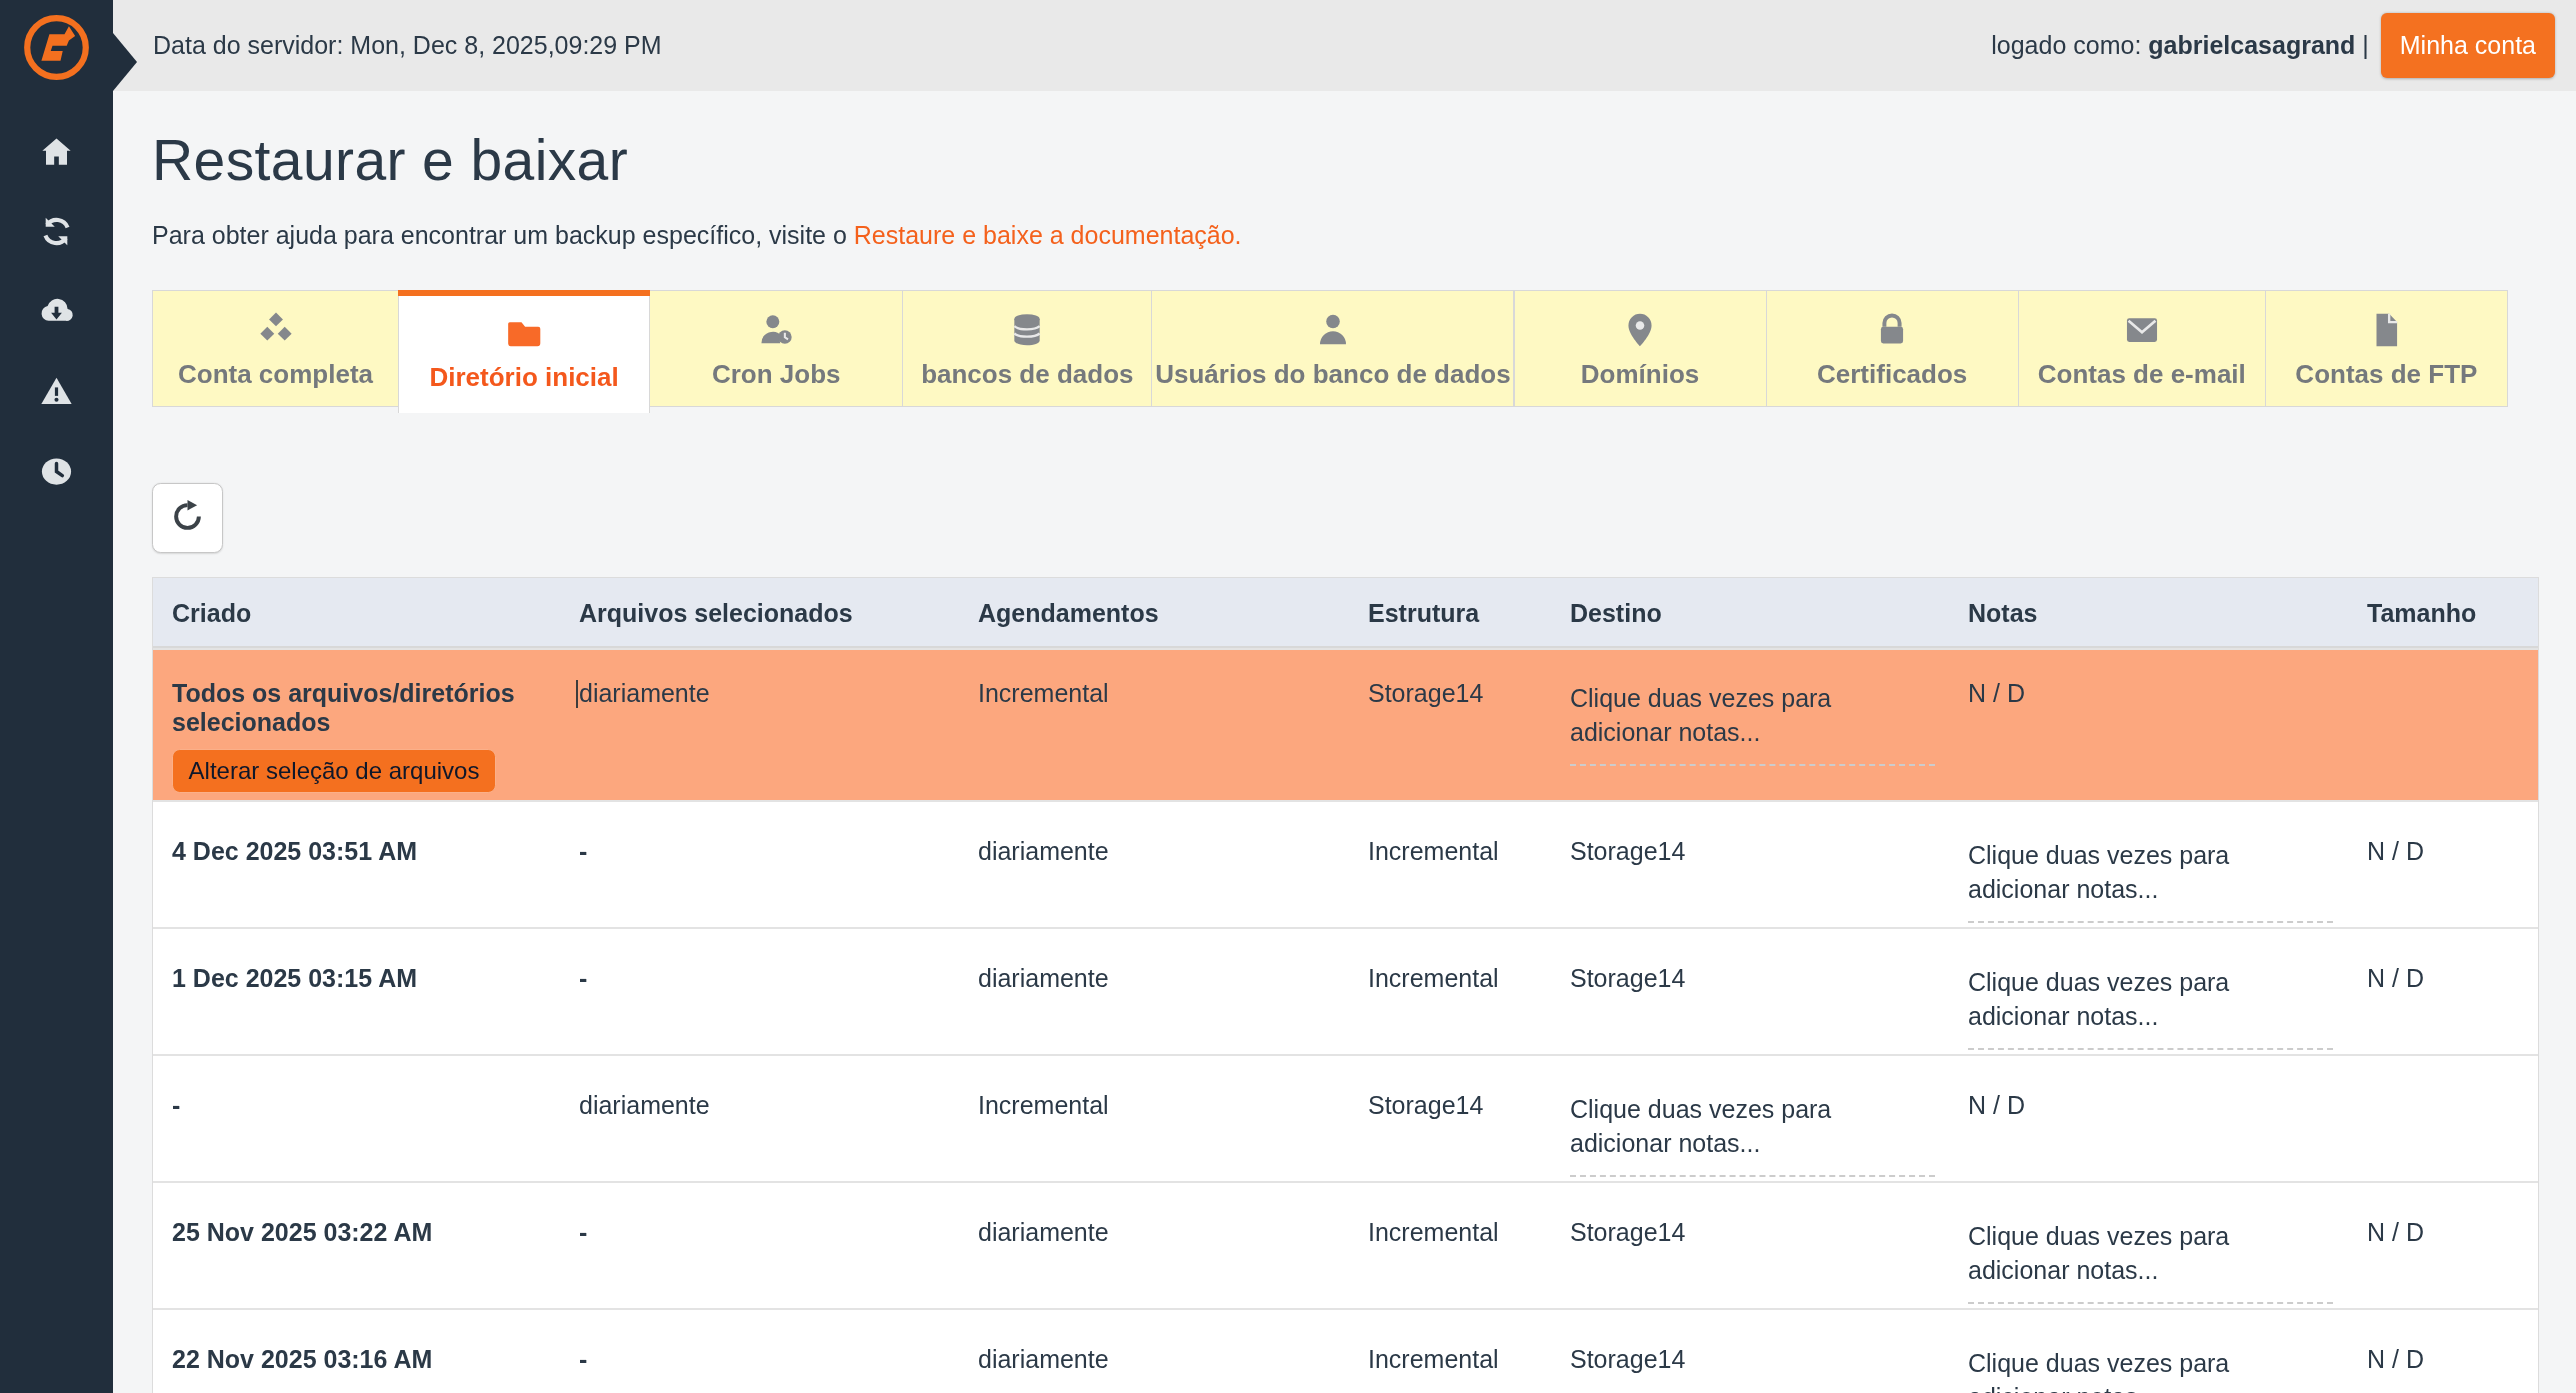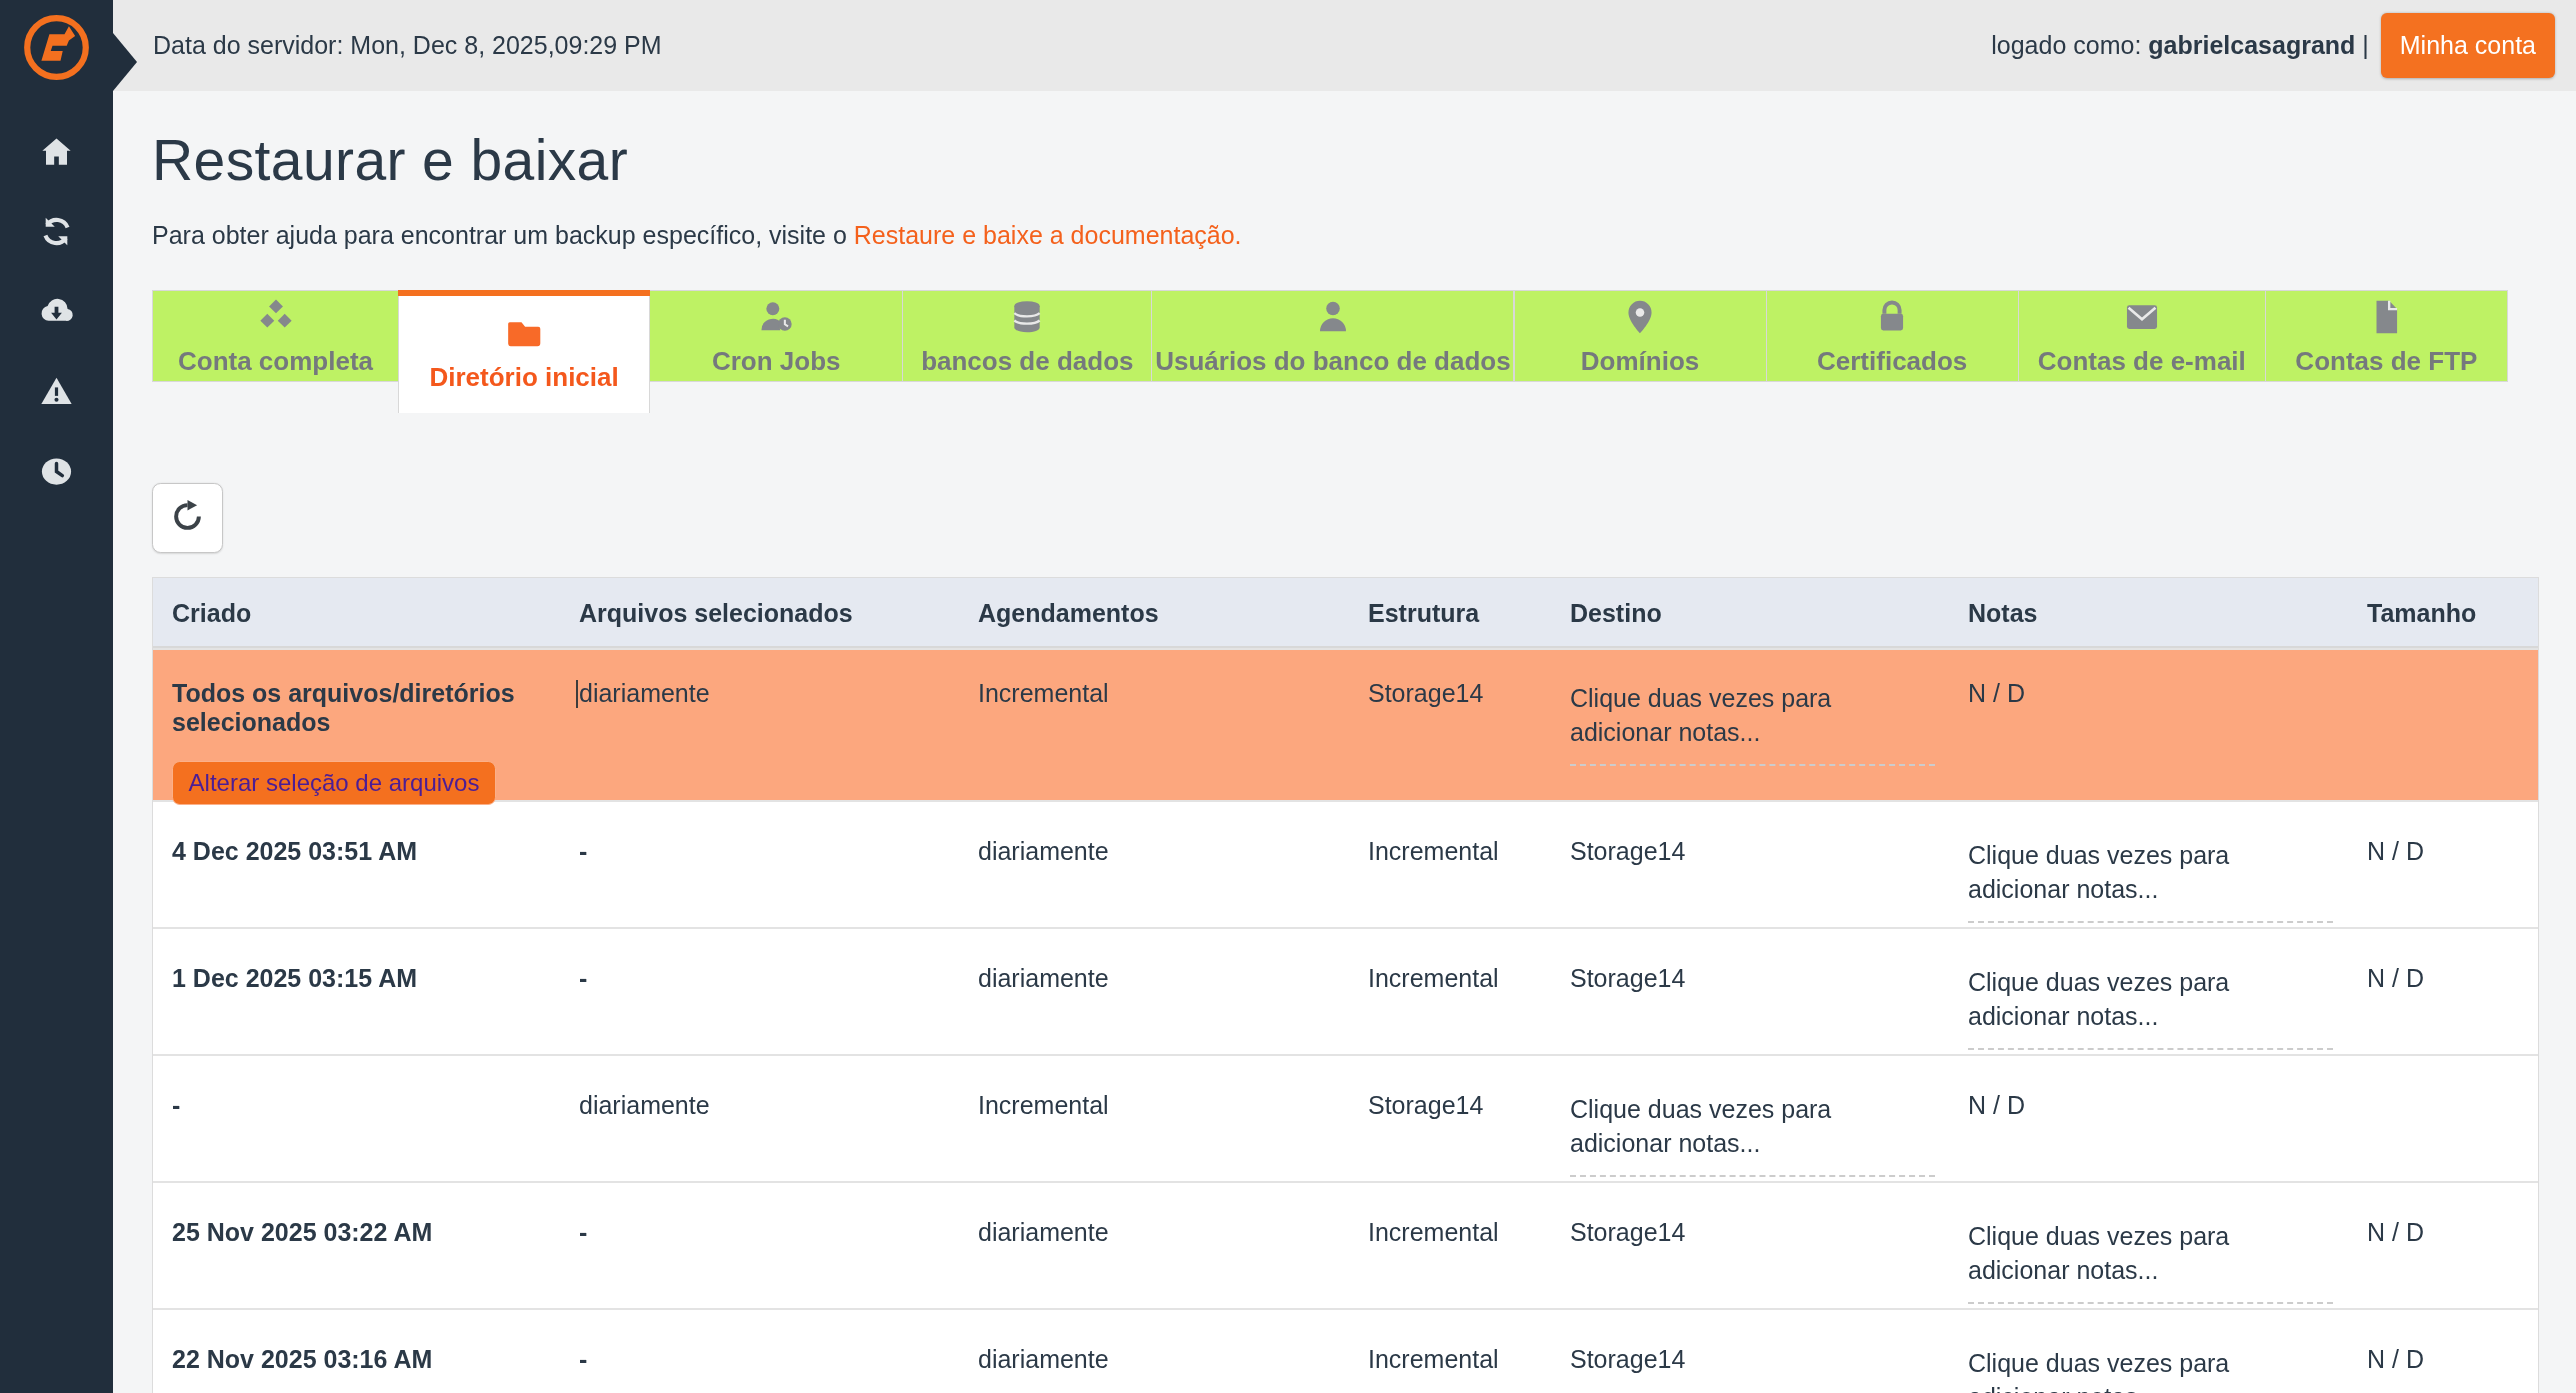--- a/index.html
+++ b/index.html
@@ -36,21 +36,21 @@
     box-shadow:0 0.9px 2.6px rgba(0,0,0,.25); font-family:inherit;
   }
   
   .content { position:absolute; left:113px; top:91px; width:2463px; padding:0 0 0 39px; }
   h1.page-title { font-size:57px; font-weight:400; color:#2b3947; margin-top:36px; letter-spacing:0.4px; }
   .subtitle { font-size:25px; margin-top:28px; color:#2b3947; }
   .subtitle a { color:#f4611c; text-decoration:none; cursor:pointer; }
   
   .tabs { display:flex; align-items:flex-start; margin-top:40px; height:123px; }
   .tab {
-    height:92px; background:#bef264; border:0.9px solid #d8d8d8; margin-right:-0.9px;
+    height:117px; background:#fef9c3; border:0.9px solid #d8d8d8; margin-right:-0.9px;
     display:flex; flex-direction:column; align-items:center; justify-content:center;
     gap:10.4px; cursor:pointer; padding-top:3.5px;
   }
   .tab .tabicon svg { width:38px; height:38px; display:block; }
   .tab .tablabel { font-size:26px; font-weight:700; color:#75797d; white-space:nowrap; }
   .tab.active {
     background:#fff; height:123px; border-top:none; border-bottom:none; position:relative;
   }
   .tab.active::before {
     content:""; position:absolute; left:-0.9px; right:-0.9px; top:0; height:6px; background:#f4701f;
@@ -82,21 +82,21 @@
   .thead { background:#e5e9f1; height:70px; border-bottom:2.6px solid #d8d8d8; }
   .thead .hcell { font-size:25px; font-weight:700; padding:21px 8.7px 0 19px; color:#2b3947; }
   .trow { height:127px; border-top:2.6px solid #e3e3e3; background:#fff; }
   .trow:first-of-type { border-top:none; }
   .trow.selected { background:#fca77e; height:152px; }
   .cell { font-size:25px; padding:35px 8.7px 0 19px; color:#2b3947; }
   .cell.created { font-weight:700; }
   .cell.files { font-weight:700; }
   .trow.selected .cell { padding-top:29.5px; }
   .sel-files-btn {
-    display:inline-block; margin-top:24px; background:#f4701f; color:#4c1d95;
+    display:inline-block; margin-top:12px; background:#f4701f; color:#0f172a;
     border:1.7px solid #fbb089; border-radius:7.8px; font-size:24px; font-family:inherit;
     padding:7px 15.6px; cursor:pointer;
   }
   .caret { display:inline-block; width:1.7px; height:28px; background:#3c3c3c; vertical-align:middle; margin:-3.5px 0.9px 0 -2.6px; }
   .notes-cell { padding-top:36px; cursor:pointer; }
   .notes-box {
     width:365px; font-size:25px; line-height:1.38; color:#2b3947;
     border-bottom:2.6px dashed #cccccc; padding-bottom:14px;
   }
   .trow.selected .notes-cell { padding-top:31px; }

